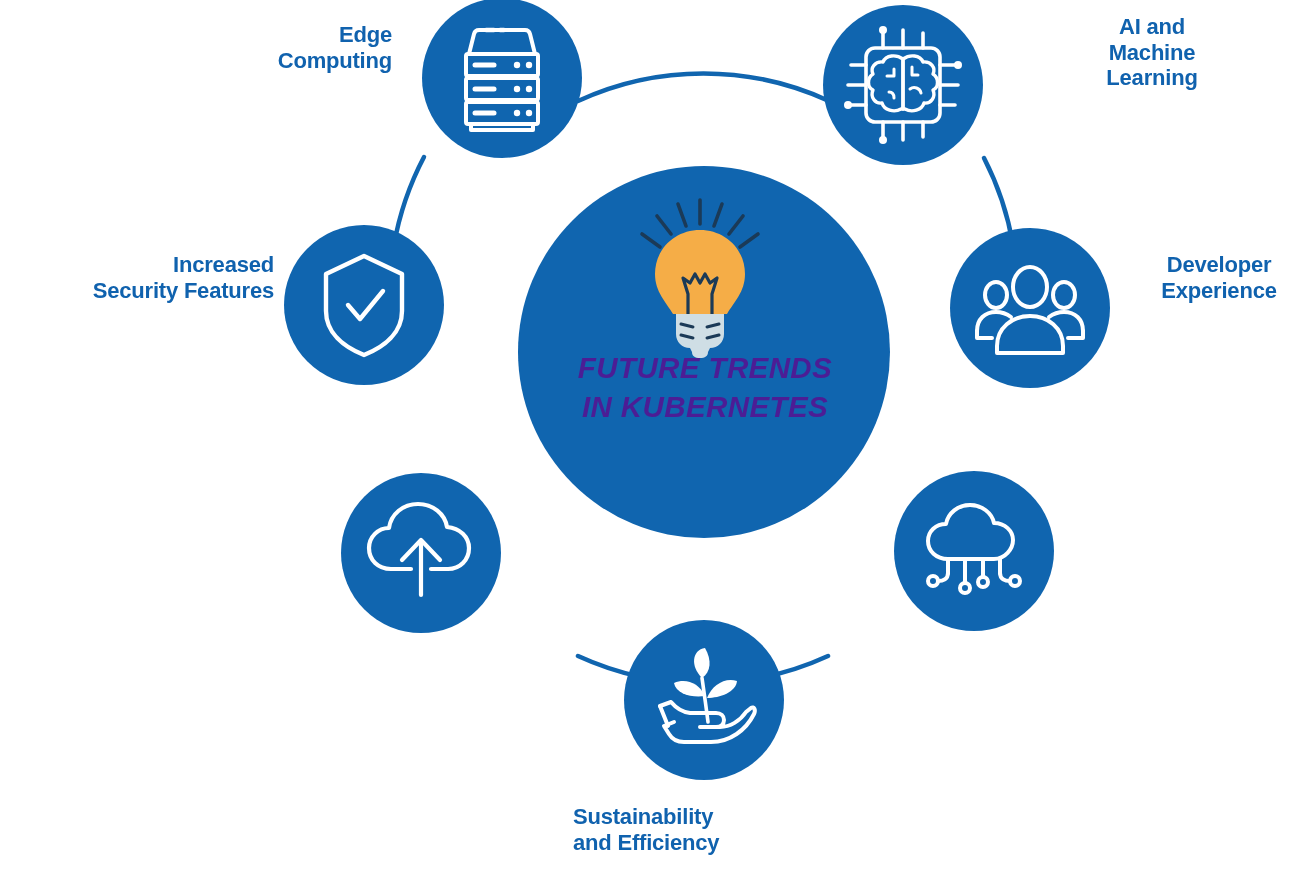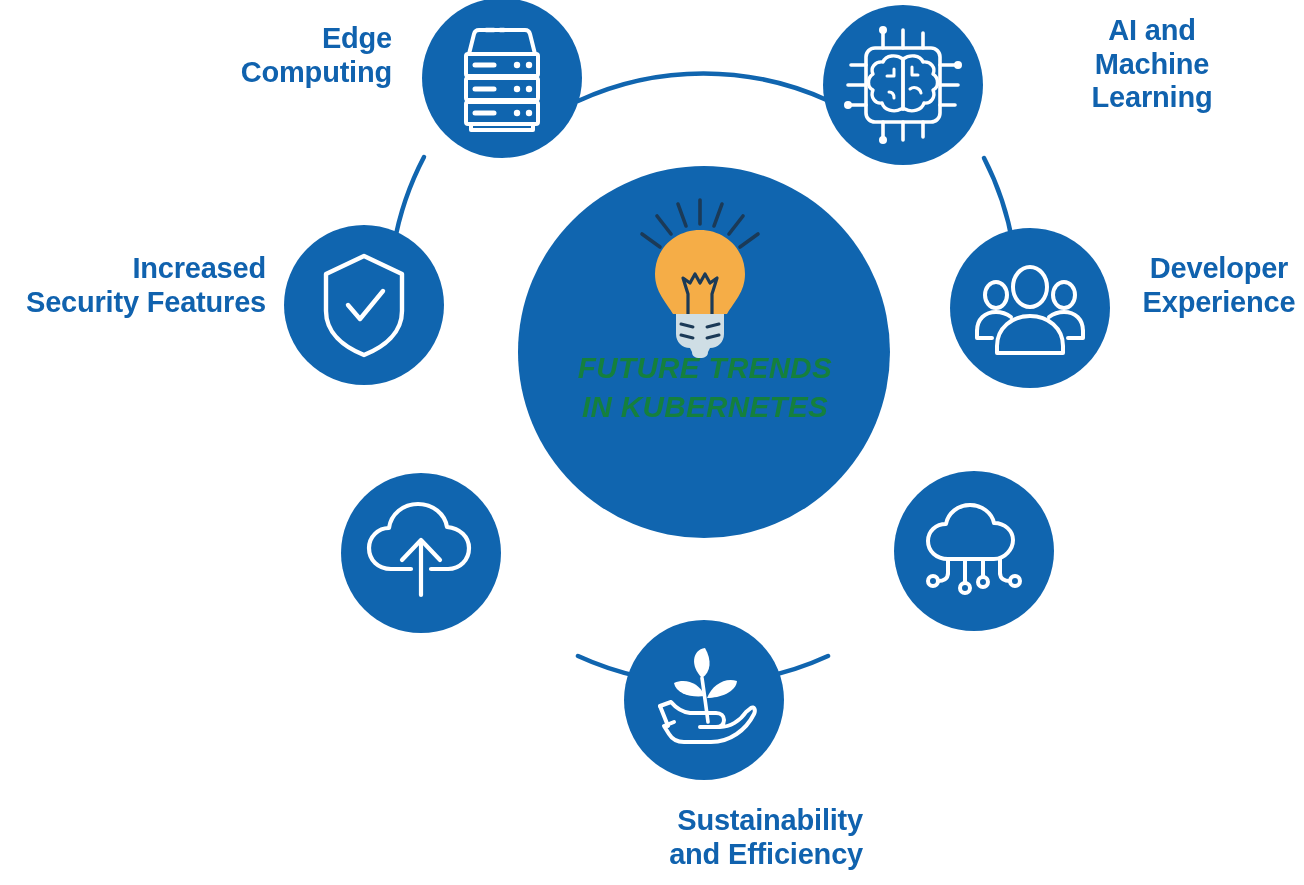--- a/index.html
+++ b/index.html
@@ -10,43 +10,43 @@
     position:relative;
   }
   #stage{position:absolute;left:0;top:0;width:1304px;height:885px;}
   .svg-root{position:absolute;left:0;top:0;width:1304px;height:885px;}
 
   
   .label{
     position:absolute;
     color:#1062AE;
     font-weight:bold;
-    font-size:29px;
+    font-size:22px;
     line-height:1.16;
     letter-spacing:-0.2px;
     white-space:pre-line;
   }
   .label.right-align{text-align:right;}
   .label.left-align{text-align:center;}
-  .label.center-align{text-align:right;}
+  .label.center-align{text-align:left;}
 
   #lbl-edge       {left:100px; top:22px;  width:292px;}
   #lbl-ai         {left:1012px;top:14px;  width:280px;}
-  #lbl-security   {left:0px;   top:252px; width:266px;}
+  #lbl-security   {left:8px;   top:252px; width:266px;}
   #lbl-developer  {left:1124px;top:252px; width:190px;}
   #lbl-hybrid     {left:20px;  top:506px; width:284px;}
   #lbl-cicd       {left:1096px;top:526px; width:200px;}
   #lbl-sustain    {left:573px; top:804px; width:290px;}
 
   
   .center-title{
     position:absolute;
     left:525px; top:348px; width:360px;
     text-align:center;
-    color:#15803d;
+    color:#4c1d95;
     font-weight:bold;
     font-style:italic;
     font-size:29.5px;
     line-height:1.33;
     letter-spacing:0.4px;
     white-space:pre-line;
   }
 </style>
 </head>
 <body>

